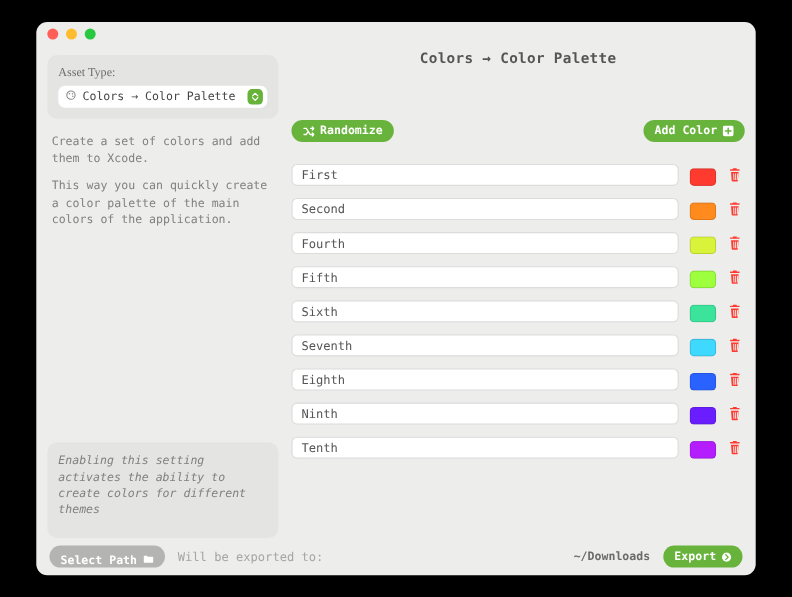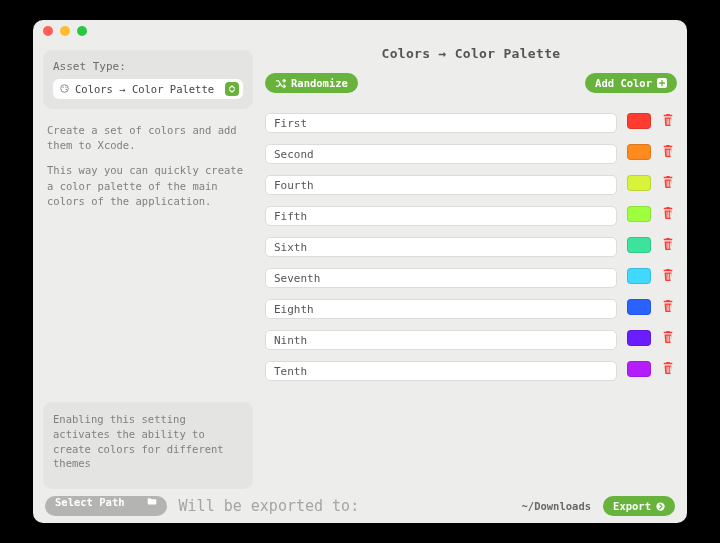--- a/index.html
+++ b/index.html
@@ -44,21 +44,21 @@
     display: flex;
     flex-direction: column;
     gap: 10px;
     padding-top: 8px;
   }
   .panel {
     background: #e4e4e3;
     border-radius: 9px;
     padding: 10px;
   }
-  .asset-label { color: #6d6d6d; margin-bottom: 6px; }
+  .asset-label { color: #6d6d6d; margin-bottom: 6px; font-family: Liberation Serif, serif; }
   .asset-select {
     background: #fff;
     border-radius: 6px;
     height: 20px;
     display: flex;
     align-items: center;
     padding: 0 4px 0 6px;
     font-size: 10.5px;
     color: #444;
     position: relative;
@@ -73,21 +73,21 @@
   }
   .asset-select .chev svg { width:8px; height:8px; }
   .desc {
     padding: 4px 4px 0 4px;
     font-size: 10.5px;
     line-height: 1.45;
     color: #808080;
   }
   .desc p { margin-bottom: 10px; }
   .sidebar-spacer { flex: 1; }
-  .multiformat { font-size: 10.5px; color:#808080; }
+  .multiformat { font-size: 10.5px; color:#808080;font-style:italic; }
   .multiformat .hint { line-height:1.4; margin-bottom:8px; }
   .checkbox-row { display:flex; align-items:center; gap:6px; color:#4a4a4a; font-weight:600; }
   .checkbox {
     width:12px; height:12px; border:1px solid #b8b8b8; border-radius:3px; background:#fff;
   }
   .main {
     flex: 1;
     display: flex;
     flex-direction: column;
     padding-top: 4px;
@@ -97,36 +97,37 @@
     font-size: 13px;
     color: #555;
     font-weight: 600;
     margin-bottom: 12px;
     letter-spacing: 0.3px;
   }
   .toolbar {
     display: flex;
     justify-content: space-between;
     margin-bottom: 20px;
+    margin-top: 36px;
   }
   .pill {
     background: #68b33b;
     color: #fff;
     border-radius: 11px;
     height: 20px;
     padding: 0 10px;
     display: inline-flex;
     align-items: center;
     gap: 5px;
     font-size: 10.5px;
     font-weight: 600;
   }
   .pill .micon { display:inline-flex; }
   .color-list { display:flex; flex-direction:column; gap:11px; padding-right:2px; }
-  .color-row { display:flex; align-items:flex-start; gap:10px; }
+  .color-row { display:flex; align-items:flex-end; gap:10px; }
   .color-input {
     flex:1;
     height:20px;
     background:#fff;
     border:1px solid #dcdcdb;
     border-radius:5px;
     padding:0 8px;
     font-family:inherit;
     font-size:11px;
     color:#555;
@@ -145,26 +146,26 @@
     gap: 12px;
     margin-top:auto;
   }
   .select-path {
     background:#b4b4b3;
     color:#fff;
     border-radius:11px;
     height:20px;
     padding:0 10px;
     display:inline-flex;
-    align-items:flex-start;
-    gap:22px;
+    align-items:flex-end;
+    gap:5px;
     font-size:10.5px;
     font-weight:600;
   }
-  .export-hint { color:#a5a5a4; font-size:15px; }
+  .export-hint { color:#a5a5a4; font-size:11px; }
   .export-path { margin-left:auto; color:#6a6a6a; font-size:10.5px;font-weight:bold; }
 </style>
 </head>
 <body>
 
 <div class="window">
   <div class="titlebar">
     <div class="traffic t-red"></div>
     <div class="traffic t-yellow"></div>
     <div class="traffic t-green"></div>

